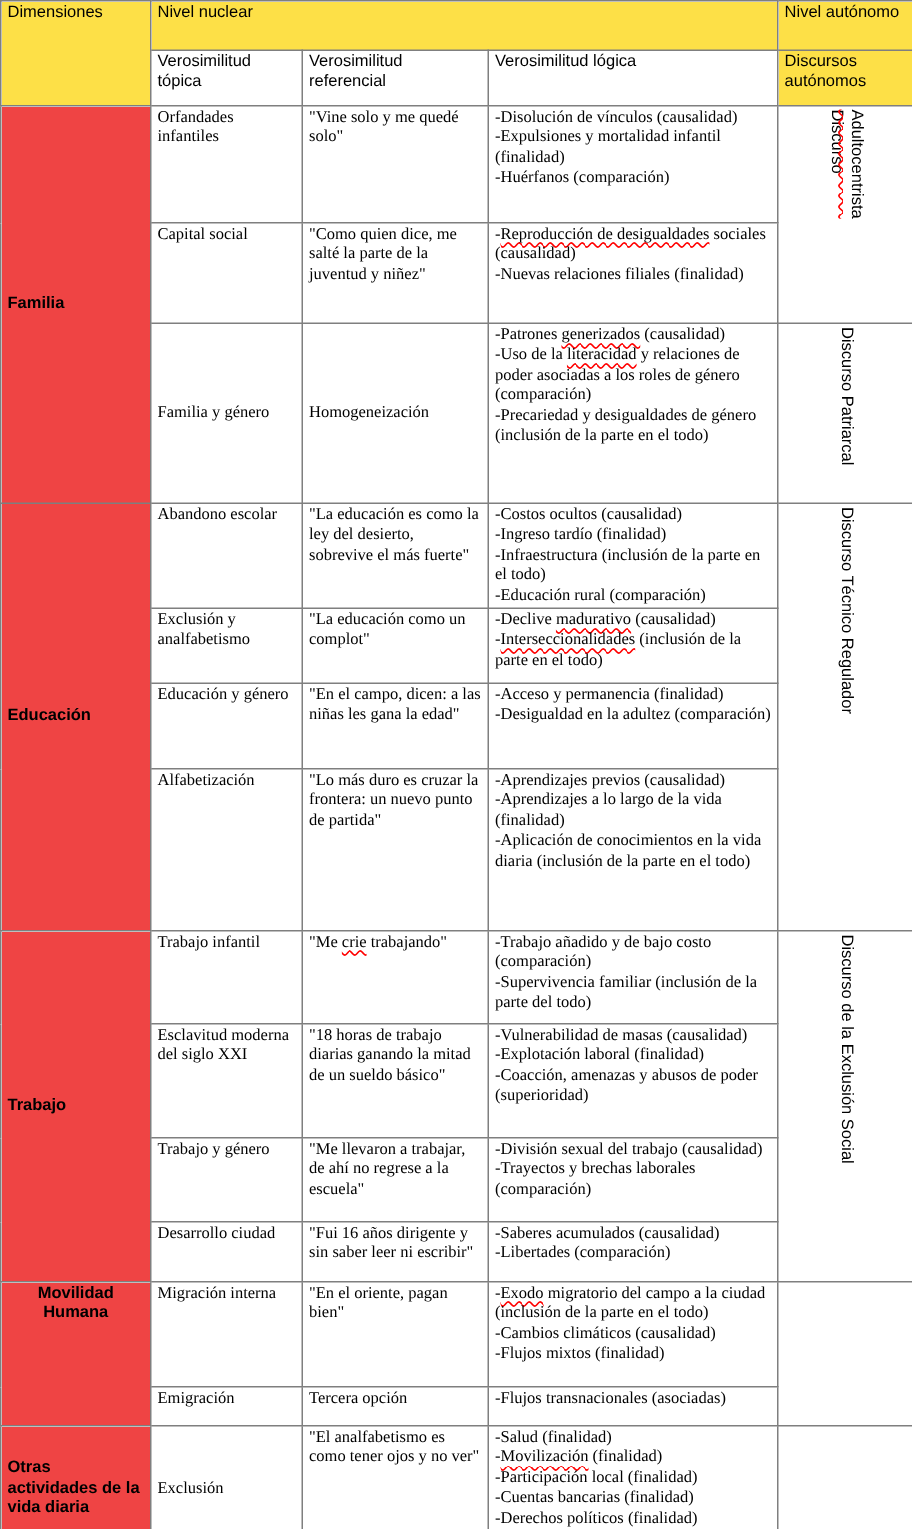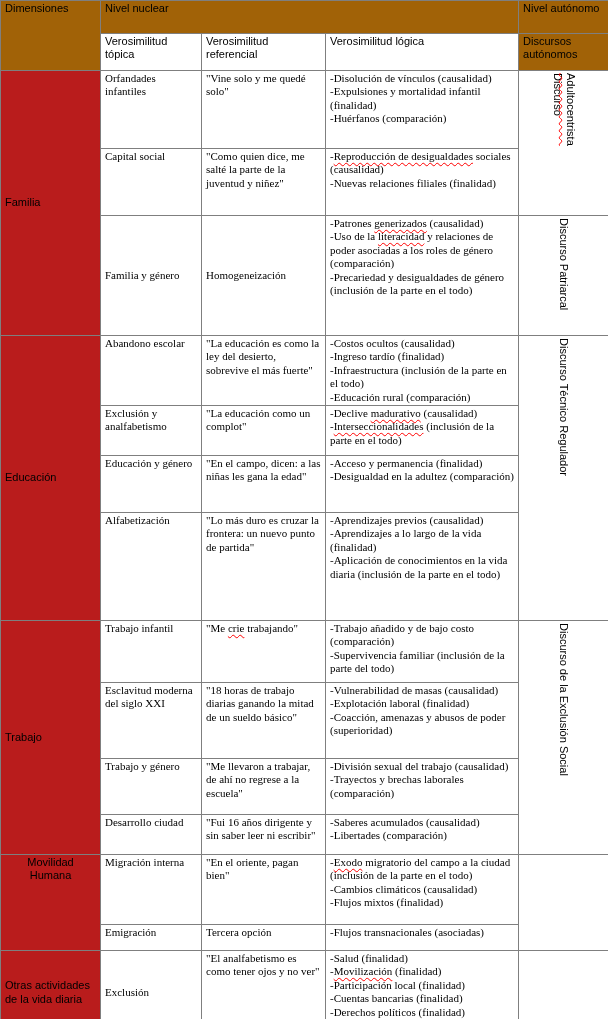--- a/index.html
+++ b/index.html
@@ -1,21 +1,21 @@
 <!DOCTYPE html>
 <html><head>
 <meta charset="utf-8">
 <style>
   html,body{margin:0;padding:0;background:#fff;}
   body{font-family:"Liberation Sans", sans-serif;font-size:11px;line-height:1.22;color:#000;}
   #doc{width:608px;}
   table{border-collapse:collapse;width:608px;table-layout:fixed;}
   td{border:1px solid #7f7f7f;vertical-align:top;padding:1px 4px;overflow:hidden;word-wrap:break-word;}
-  .shade{background:#a16207;margin-top:36px;}
-  .dim{vertical-align:middle;background:#b91c1c;}
+  .shade{background:#fde047;margin-top:36px;}
+  .dim{vertical-align:middle;background:#ef4444;font-weight:bold;}
   .pre{white-space:pre-line;font-family:Liberation Serif, serif;}
   .vmid{vertical-align:middle;}
   .disc{padding:2px 1px;text-align:center;}
   .vert{display:inline-block;writing-mode:vertical-lr;white-space:pre-line;text-align:left;}
   .sq{text-decoration-line:underline;text-decoration-style:wavy;text-decoration-color:#ff0000;text-decoration-thickness:1px;text-underline-offset:2px;}
 </style>
 </head>
 <body>
 
 <div id="doc">

